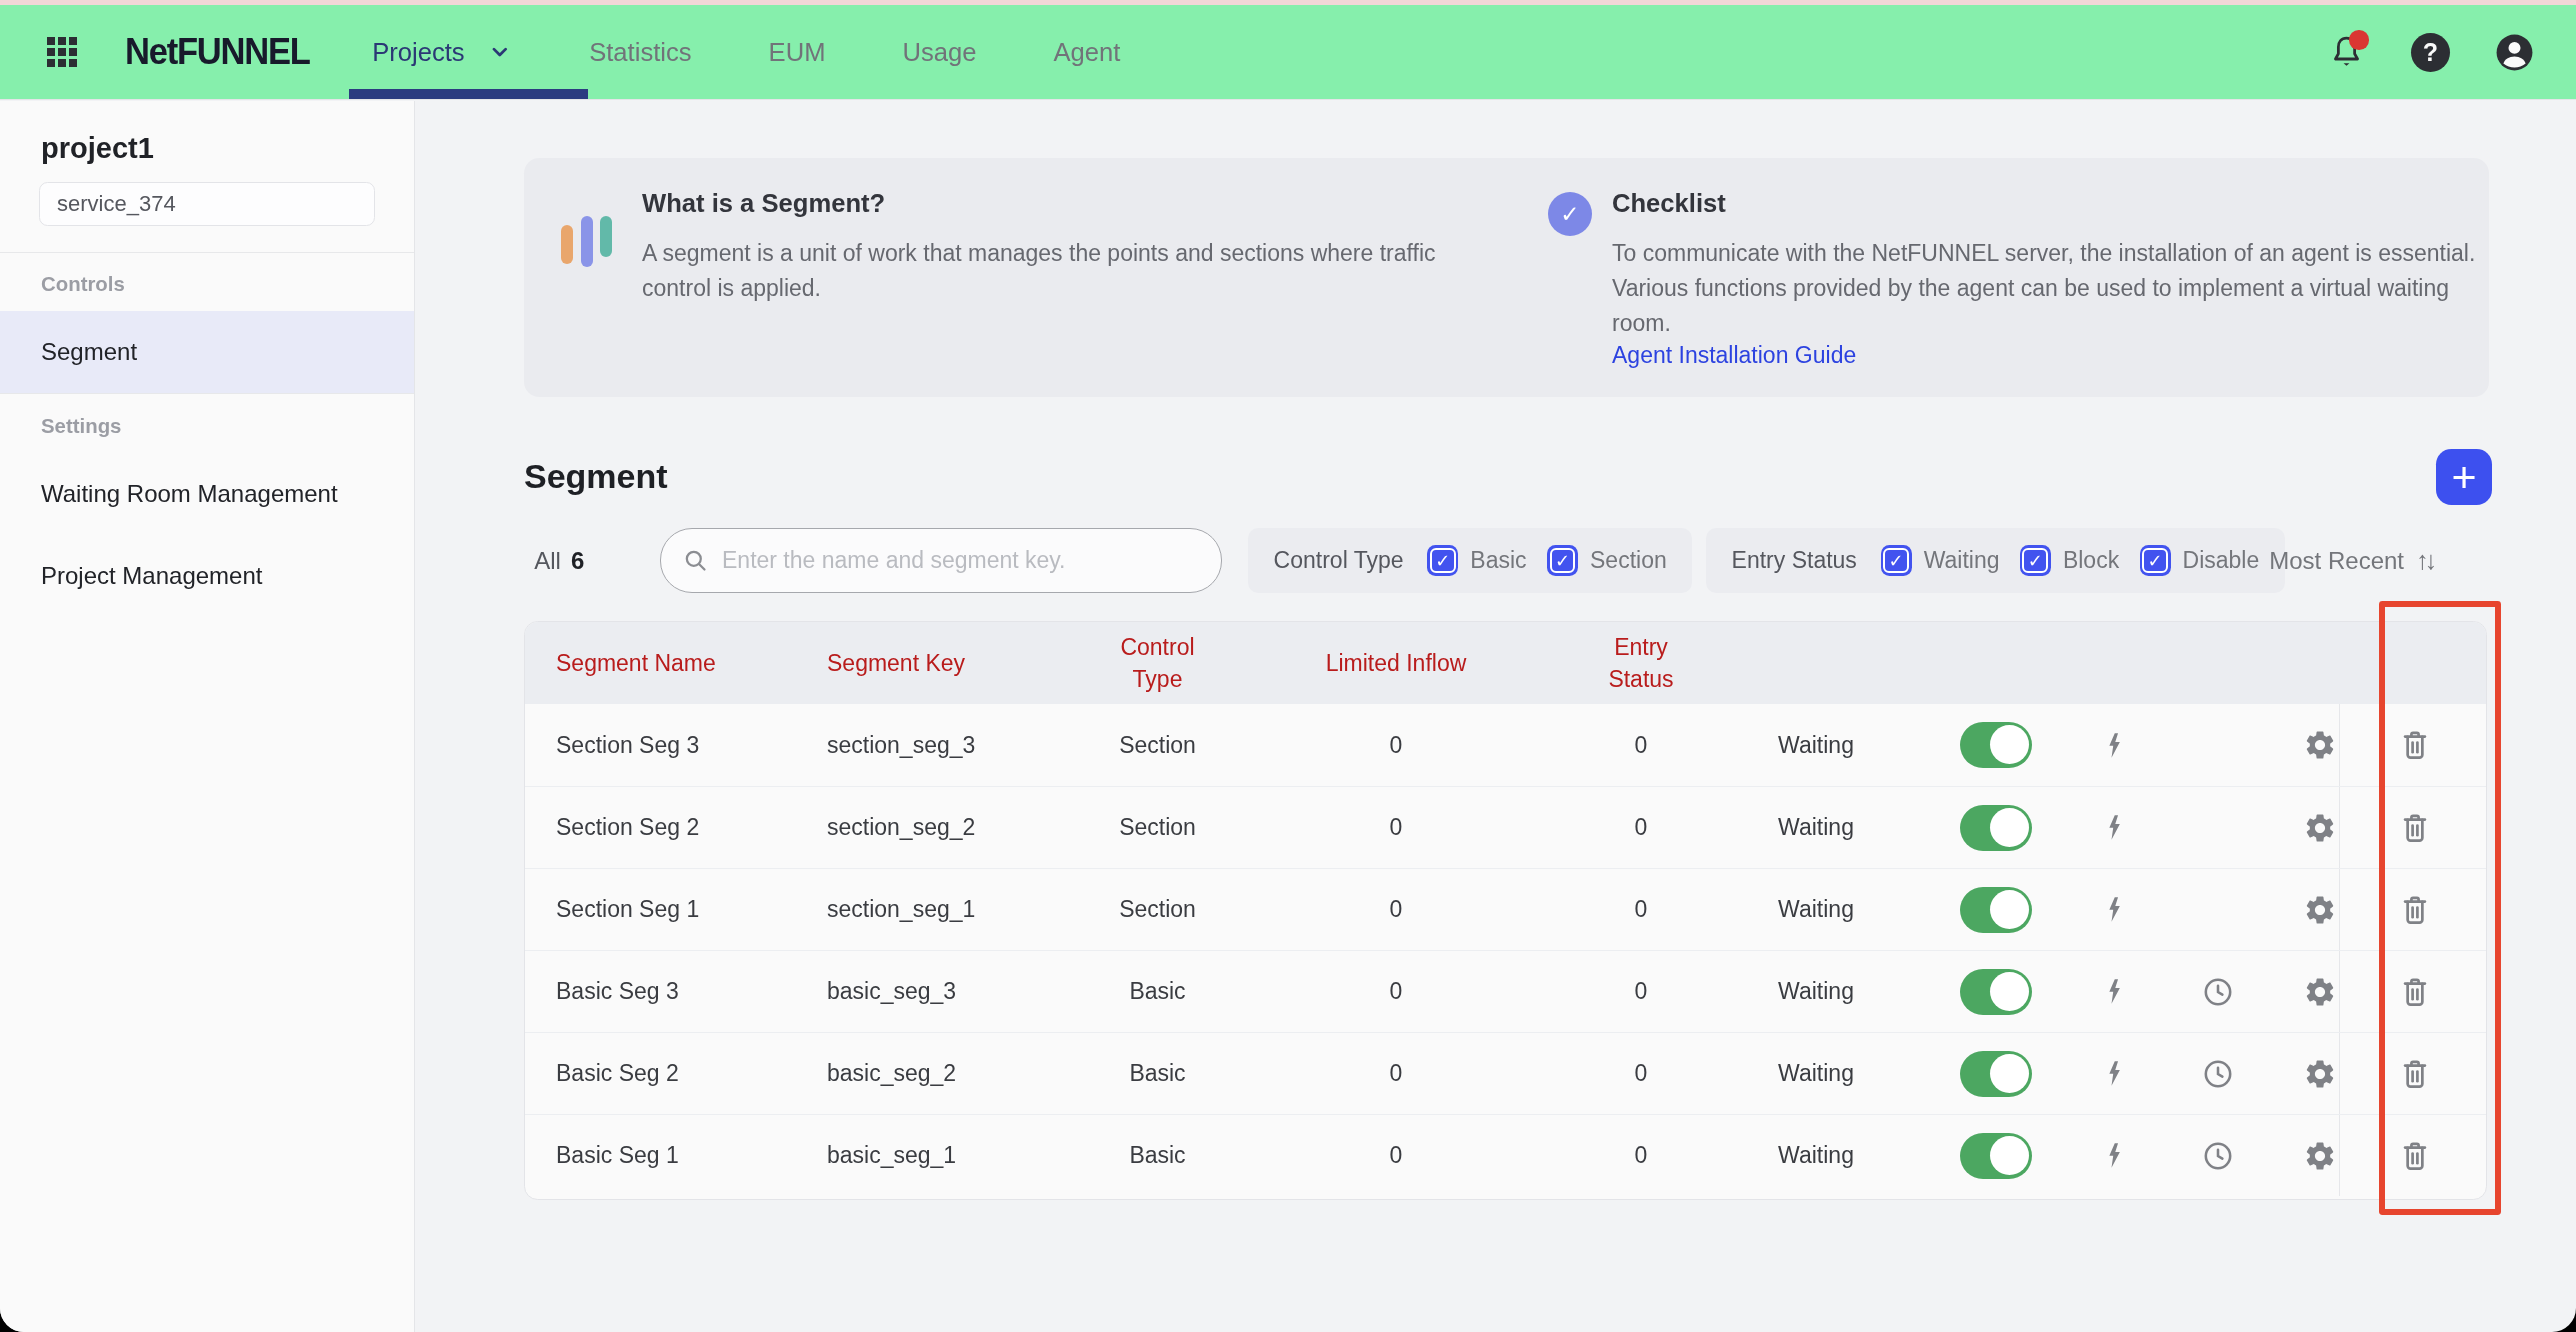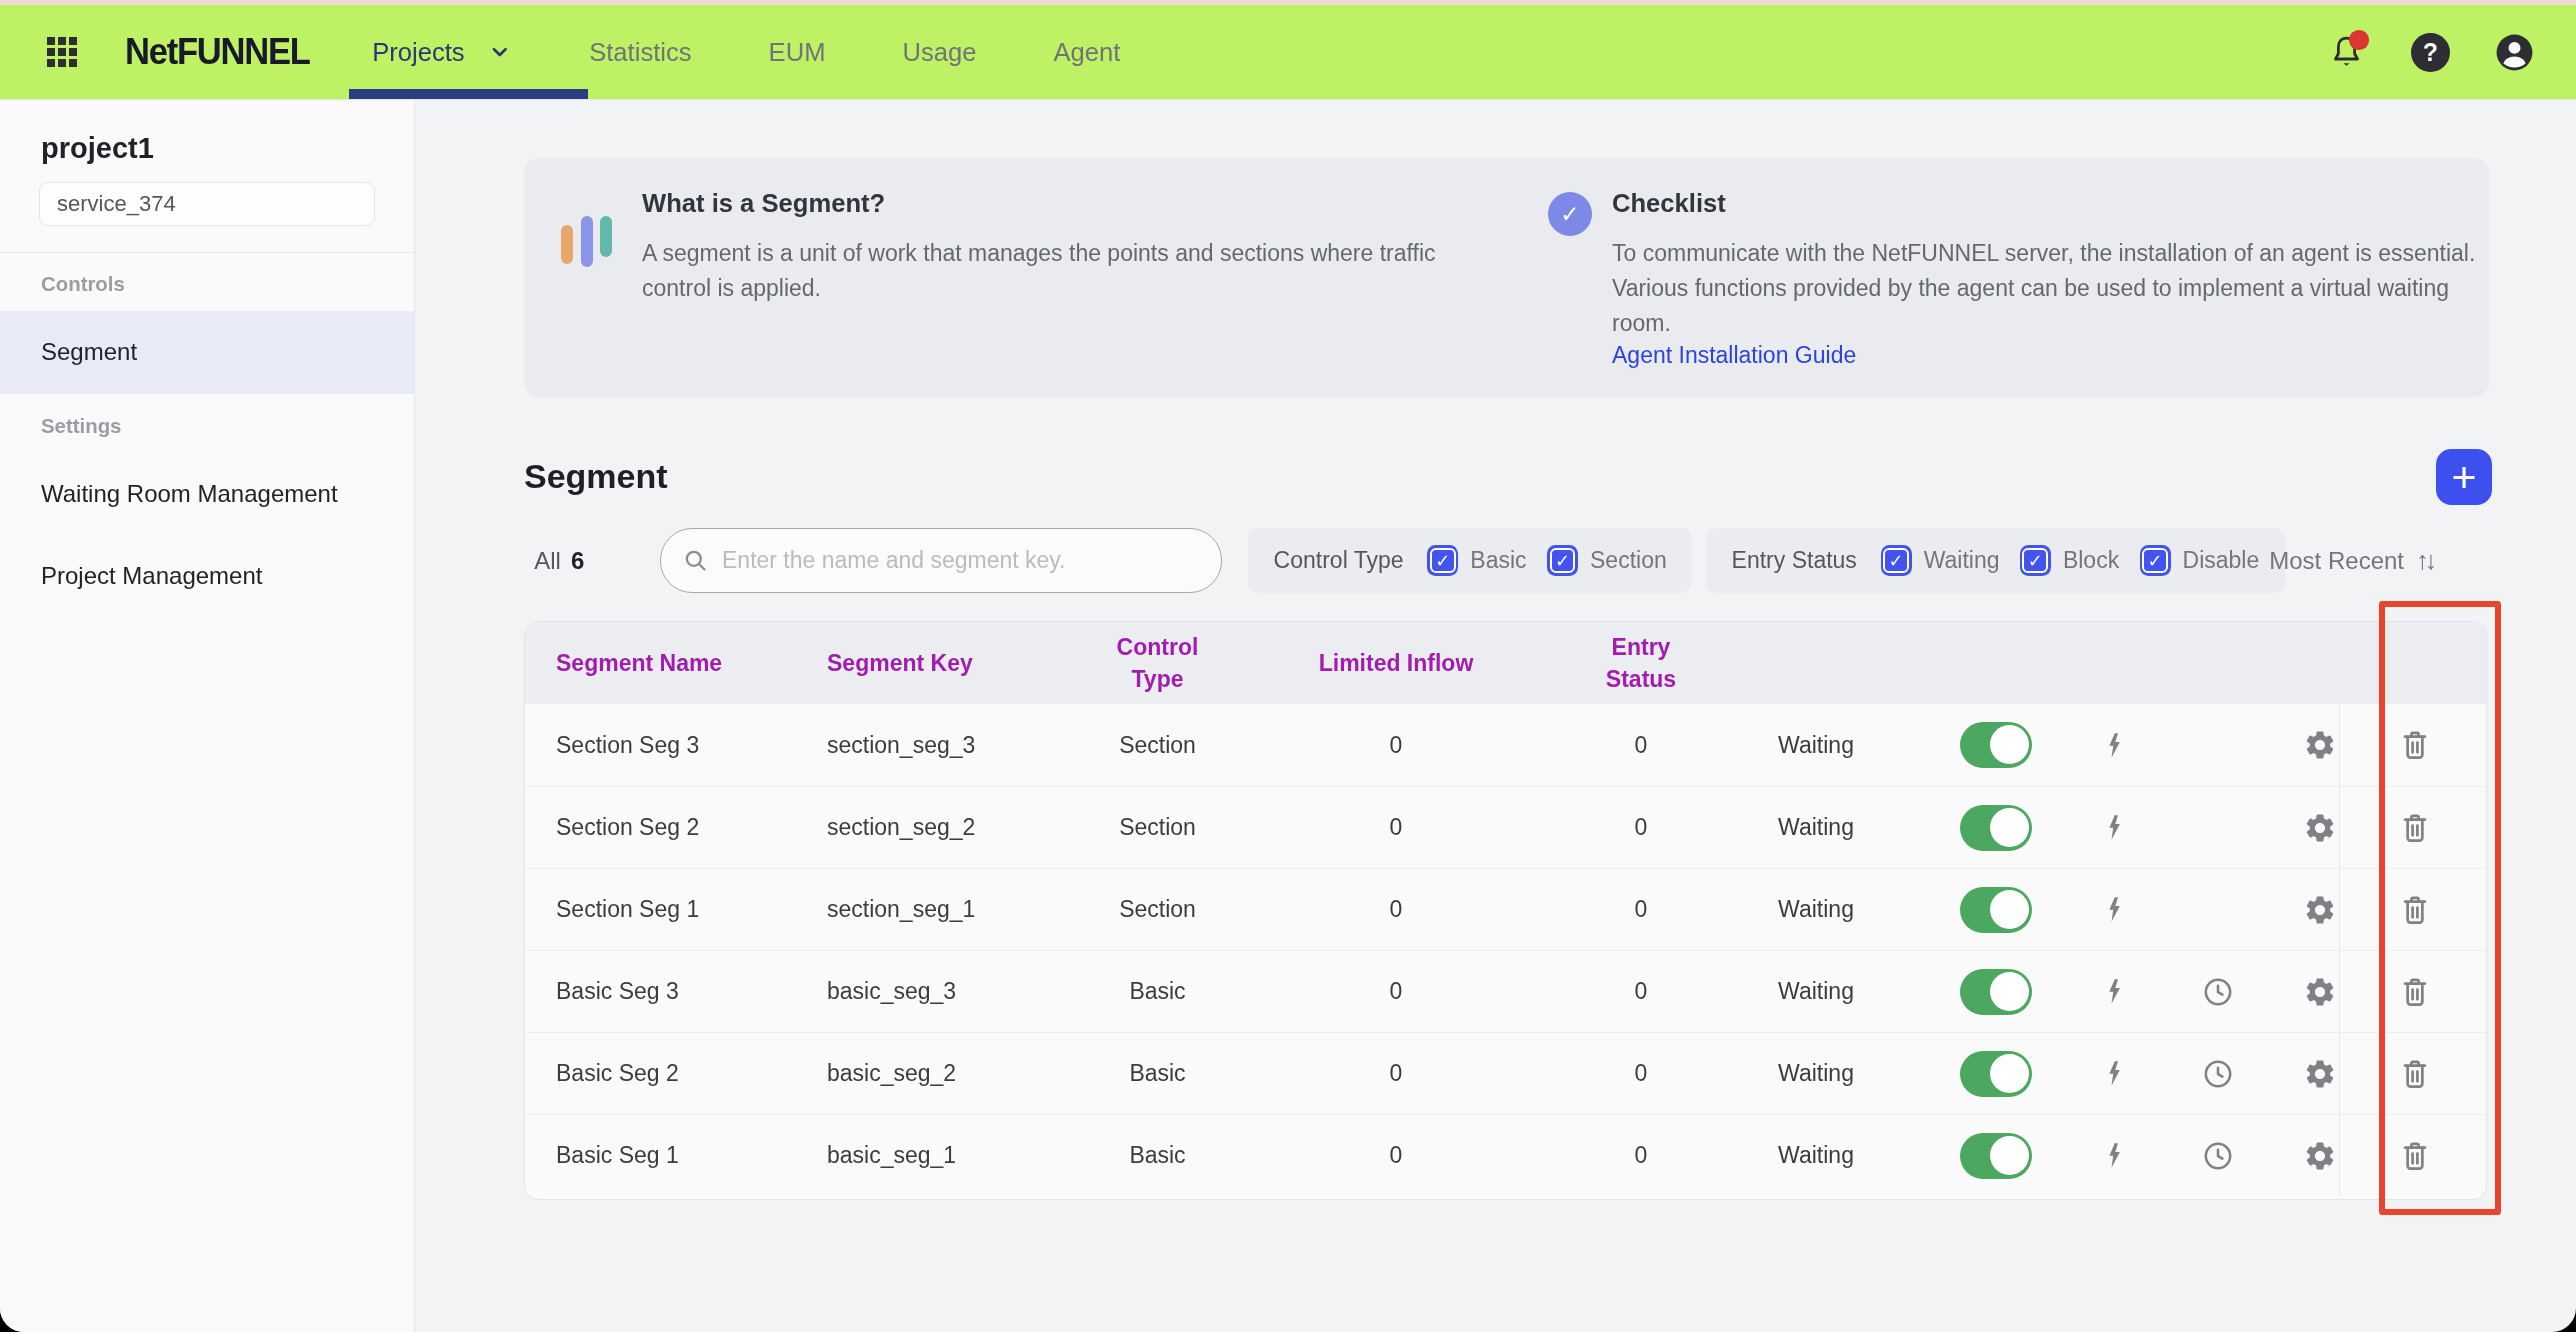--- a/index.html
+++ b/index.html
@@ -1,21 +1,21 @@
 <!DOCTYPE html>
 <html style="font-size:13.6px"><head>
 <meta charset="utf-8">
 <style>
   html,body{margin:0;padding:0;background:#000;}
   body{width:2576px;height:1332px;font-family:"Liberation Sans","DejaVu Sans",sans-serif;-webkit-font-smoothing:antialiased;}
   .window{position:relative;width:2576px;height:1332px;background:#f2f3f5;border-radius:0 0 24px 24px;overflow:hidden;}
   .top-strip{height:5.1px;background:#f2d7d7;}
 
   
-  .header{position:relative;height:94px;background:#bef264;border-bottom:1.7px solid #e4e5e8;display:flex;align-items:center;}
+  .header{position:relative;height:94px;background:#86efac;border-bottom:1.7px solid #e4e5e8;display:flex;align-items:center;}
   .grid-icon{margin-left:47px;display:grid;grid-template-columns:repeat(3,7.7px);grid-gap:3.4px;cursor:pointer;}
   .grid-icon i{width:7.7px;height:7.7px;background:#2c2e33;display:block;}
   .logo{margin-left:48px;font-size:36px;font-weight:800;letter-spacing:-1.3px;color:#181a2b;transform:scaleX(.96);transform-origin:left;}
   .nav{display:flex;align-items:flex-start;margin-left:55px;gap:77px;font-size:25.6px;color:#717379;}
   .nav-item{display:flex;align-items:center;gap:22px;cursor:pointer;white-space:nowrap;}
   .nav-item.active{color:#2b3875;font-weight:500;}
   .nav-underline{position:absolute;left:349px;bottom:0;width:239px;height:10.2px;background:#2b3c80;}
   .header-right{position:absolute;right:41px;display:flex;align-items:center;gap:43px;}
   .hicon{width:41px;height:41px;display:flex;align-items:center;justify-content:center;position:relative;cursor:pointer;}
   .help-circle{width:39px;height:39px;border-radius:50%;background:#2c2e33;color:#fafafa;font-size:25px;font-weight:700;display:flex;align-items:center;justify-content:center;}
@@ -67,21 +67,21 @@
   .cb{width:31px;height:31px;border-radius:8.5px;background:#4253ef;position:relative;display:flex;align-items:center;justify-content:center;flex:0 0 auto;}
   .cb::before{content:"";position:absolute;inset:2.6px;border:2.6px solid #fff;border-radius:6px;}
   .cb span{position:relative;color:#fff;font-size:18px;font-weight:700;}
   .cb-label{font-size:23px;color:#74767b;white-space:nowrap;}
   .sort-wrap{position:absolute;right:56px;top:0;height:65px;display:flex;align-items:center;gap:12px;cursor:pointer;font-size:24px;color:#74767b;white-space:nowrap;}
   .sort-arrows{font-size:25.6px;letter-spacing:-4.3px;color:#74767b;}
 
   
   .table{position:absolute;left:107px;top:520px;width:1963px;height:579px;background:#fafafa;border:1.7px solid #e3e4e8;border-radius:13.6px;overflow:hidden;box-sizing:border-box;}
   .row-grid{display:grid;grid-template-columns:262px 264px 213px 264px 226px 124px 461px 150px;}
-  .thead{height:82px;background:#ebedf1;align-items:center;font-size:23px;font-weight:700;color:#a21caf;}
+  .thead{height:82px;background:#ebedf1;align-items:center;font-size:23px;font-weight:400;color:#b91c1c;}
   .th{display:flex;align-items:center;justify-content:center;text-align:center;line-height:32px;}
   .th span{display:inline-block;}
   .th.left{justify-content:flex-start;text-align:left;}
   .th.c-name{padding-left:31px;}
   .th.c-key{padding-left:40px;}
   .th.c-type span{max-width:119px;}
   .th.c-sched span{max-width:158px;}
   .th.c-status span{max-width:94px;}
   .th.c-activation{justify-content:flex-start;padding-left:55px;}
   .tr{height:82px;border-top:1.7px solid #eceef1;align-items:center;font-size:23px;color:#3a3c41;box-sizing:border-box;}

